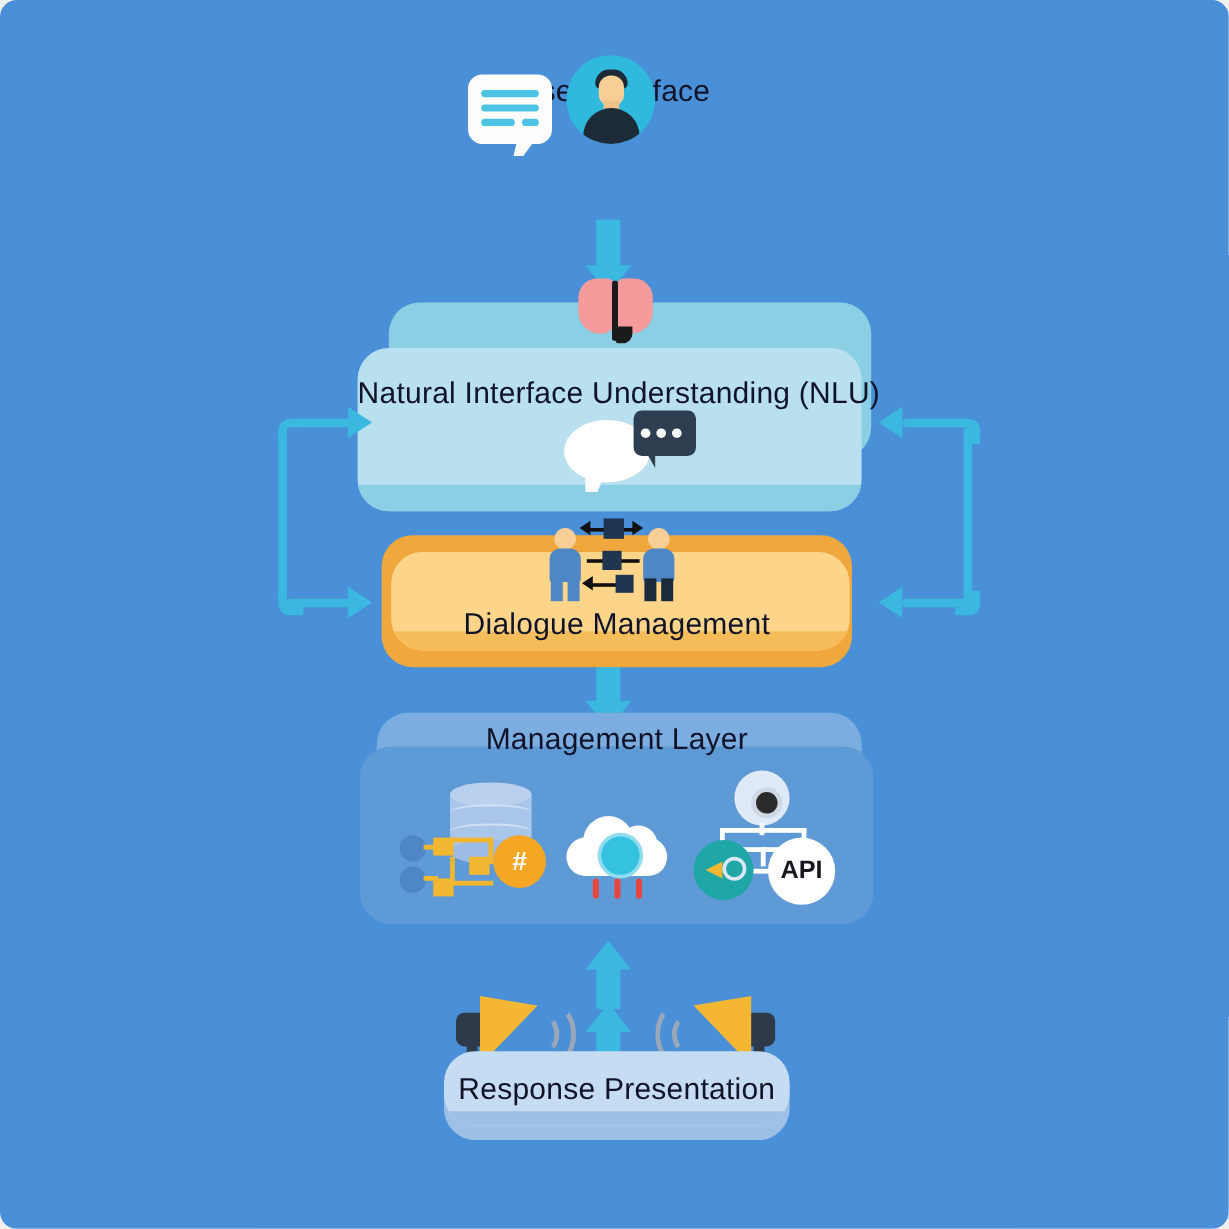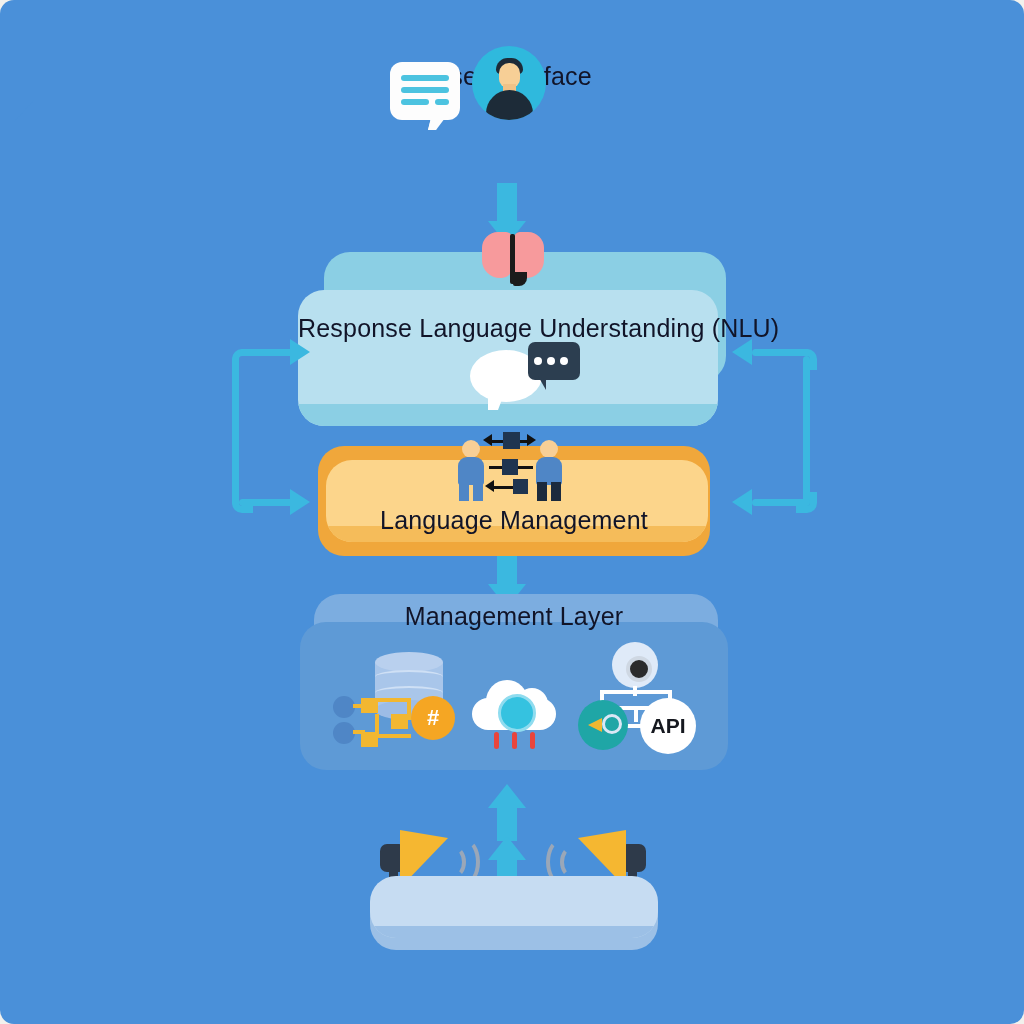--- a/index.html
+++ b/index.html
@@ -497,21 +497,21 @@
   <div class="arrow-down" style="left:488px; top:183px; width:38px; height:62px;">
     <div class="shaft" style="top:0; width:20px; height:40px;"></div>
     <div class="head" style="top:38px;"></div>
   </div>
 
   <div class="layer" id="nlu" style="left:298px; top:252px; width:428px; height:176px;">
     <div class="backplate"></div>
     <div class="frontplate">
       <div class="bottomstrip"></div>
     </div>
-    <div class="layer-label" style="top:62px;">Response Language Understanding (NLU)</div>
+    <div class="layer-label" style="top:62px;">Natural Interface Understanding (NLU)</div>
   </div>
 
   <div id="brain">
     <div class="lobe l"></div>
     <div class="lobe r"></div>
     <div class="stem"></div>
     <div class="stem2"></div>
   </div>
 
   <div id="nlu-bubbles">
@@ -551,21 +551,21 @@
          border-left:0; border-top:0; border-bottom-right-radius:10px;"></div>
     <div class="loop-arrow-left" style="left:732px; top:339px;"></div>
     <div class="loop-arrow-left" style="left:732px; top:489px;"></div>
   </div>
 
   <div class="layer" id="dm" style="left:318px; top:446px; width:392px; height:110px;">
     <div class="backplate"></div>
     <div class="frontplate">
       <div class="bottomstrip"></div>
     </div>
-    <div class="layer-label" style="top:60px;">Language Management</div>
+    <div class="layer-label" style="top:60px;">Dialogue Management</div>
   </div>
 
   <div id="people">
     <div class="person p1">
       <div class="ph"></div>
         <div class="pb"></div>
       <div class="pl a"></div>
         <div class="pl b"></div>
     </div>
     <div class="person p2">
@@ -668,15 +668,16 @@
     <div class="cone"></div>
     <div class="wave" style="left:64px; top:20px; width:16px; height:24px;"></div>
     <div class="wave" style="left:70px; top:12px; width:24px; height:40px;"></div>
   </div>
 
   <div class="layer" id="rp" style="left:370px; top:876px; width:288px; height:74px;">
     <div class="backplate"></div>
     <div class="frontplate">
       <div class="bottomstrip"></div>
     </div>
+    <div class="layer-label" style="top:18px;">Response Presentation</div>
   </div>
 
 </div>
 
 </body></html>

